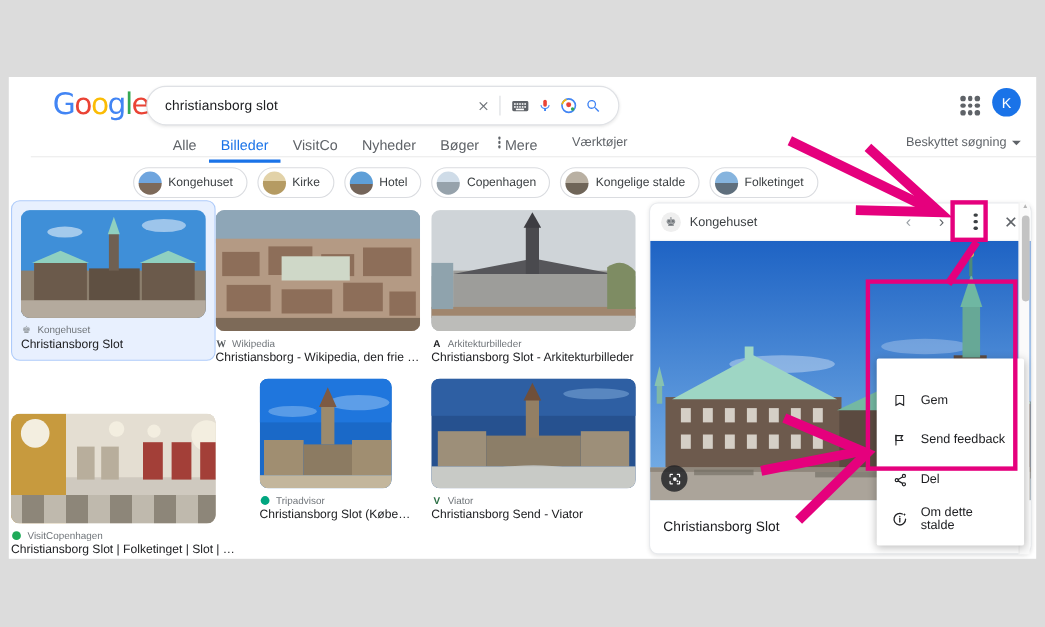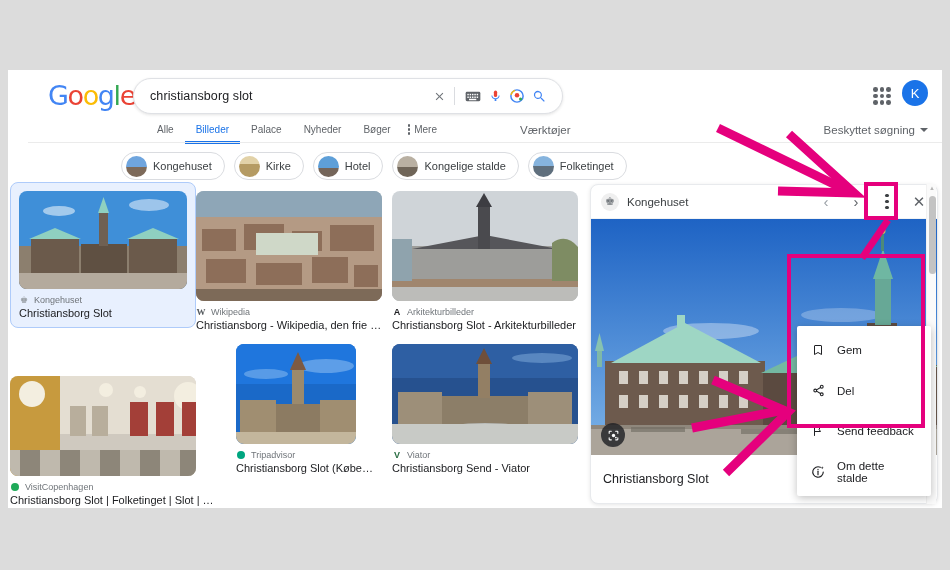--- a/index.html
+++ b/index.html
@@ -43,21 +43,21 @@
           grid-template-rows:repeat(3,1fr); gap:2px; padding:1px; }
   .apps i { background:#5f6368; border-radius:50%; display:block; }
   .avatar { position:absolute; right:14px; top:10px; width:26px; height:26px;
             border-radius:50%; background:#1a73e8; color:#fff;
             font-size:13px; display:flex; align-items:center;
             justify-content:center; font-weight:500; }
 
   
   .nav { position:absolute; left:118px; top:50px; display:flex;
          align-items:center; gap:0; }
-  .nav .tab { font-size:10px; color:#5f6368; padding:4px 11px 9px 11px;
+  .nav .tab { font-size:13px; color:#5f6368; padding:4px 11px 9px 11px;
               white-space:nowrap; cursor:pointer; }
   .nav .tab.on { color:#1a73e8; box-shadow:inset 0 -3px 0 #1a73e8; }
   .nav .more { display:flex; align-items:flex-start; gap:4px; padding-left:6px; }
   .dots3v { display:inline-flex; flex-direction:column; gap:1.5px; }
   .dots3v i { width:2.5px; height:2.5px; border-radius:50%; background:#5f6368; }
   .tools { position:absolute; left:492px; top:54px; font-size:11.5px;
            color:#5f6368; cursor:pointer; }
   .safe { position:absolute; right:14px; top:54px; font-size:11.5px;
           color:#5f6368; display:flex; align-items:center; gap:5px;
           cursor:pointer; }
@@ -134,21 +134,21 @@
           background:#fafafa; border-left:1px solid #f1f1f1; }
   .sbar .up { position:absolute; top:1px; left:2px; font-size:6px;
               color:#b5b5b5; }
   .sbar .thumbb { position:absolute; left:1.5px; top:12px; width:7px;
                   height:78px; background:#c3c3c3; border-radius:4px; }
 
   
   .menu { position:absolute; left:789px; top:256px; width:134px; height:170px;
           background:#fff; border-radius:2px;
           box-shadow:0 2px 8px rgba(0,0,0,.25); padding:6px 0;
-          display:flex; flex-direction:column; justify-content:space-between; }
+          display:flex; flex-direction:column; justify-content:flex-end; }
   .mi { display:flex; align-items:center; gap:12px; padding:0 14px;
         height:36px; font-size:11.5px; color:#202124; cursor:pointer; }
   .mi .mic { width:14px; height:14px; flex:0 0 auto; display:flex;
              align-items:center; justify-content:center; }
 
   
   .anno { position:absolute; left:0; top:0; width:950px; height:570px;
           pointer-events:none; }
   .hl-box { position:absolute; border:4px solid #e5007d; }
 </style>
@@ -217,21 +217,21 @@
         <i></i>
         <i></i>
         <i></i>
         <i></i>
     </div>
     <div class="avatar">K</div>
 
     <div class="nav">
       <div class="tab">Alle</div>
       <div class="tab on">Billeder</div>
-      <div class="tab">Palace</div>
+      <div class="tab">VisitCo</div>
       <div class="tab">Nyheder</div>
       <div class="tab">Bøger</div>
       <div class="tab more">
         <span class="dots3v">
             <i></i>
             <i></i>
             <i></i>
           </span>
         <span>Mere</span>
       </div>
@@ -249,20 +249,24 @@
       <span class="tb" style="background:linear-gradient(#6fa5de 0 50%,#7d6a5a 50% 100%)"></span>
       <span>Kongehuset</span>
     </div>
     <div class="chip">
       <span class="tb" style="background:linear-gradient(#e2d2a8 0 40%,#b59b63 40% 100%)"></span>
       <span>Kirke</span>
     </div>
     <div class="chip">
       <span class="tb" style="background:linear-gradient(#5e9fd8 0 55%,#74655a 55% 100%)"></span>
       <span>Hotel</span>
+    </div>
+    <div class="chip">
+      <span class="tb" style="background:linear-gradient(#cfdce8 0 45%,#96a2ab 45% 100%)"></span>
+      <span>Copenhagen</span>
     </div>
     <div class="chip">
       <span class="tb" style="background:linear-gradient(#b9b0a2 0 50%,#6f6558 50% 100%)"></span>
       <span>Kongelige stalde</span>
     </div>
     <div class="chip">
       <span class="tb" style="background:linear-gradient(#86b4de 0 48%,#5f6f7d 48% 100%)"></span>
       <span>Folketinget</span>
     </div>
   </div>
@@ -525,37 +529,37 @@
     <div class="mi">
       <span class="mic">
         <svg width="12" height="14" viewBox="0 0 24 24">
             <path d="M6 3h12a1 1 0 0 1 1 1v17l-7-4-7 4V4a1 1 0 0 1 1-1z" fill="none" stroke="#202124" stroke-width="2"></path>
           </svg>
       </span>
       <span>Gem</span>
     </div>
     <div class="mi">
       <span class="mic">
+        <svg width="12" height="14" viewBox="0 0 24 24" fill="none" stroke="#202124" stroke-width="2">
+          <path d="M5 3v18" stroke-linecap="round"></path>
+            <path d="M5 4h12l-3 4.5L17 13H5z"></path>
+        </svg>
+      </span>
+      <span>Send feedback</span>
+    </div>
+    <div class="mi">
+      <span class="mic">
         <svg width="13" height="13" viewBox="0 0 24 24" fill="none" stroke="#202124" stroke-width="2">
           <circle cx="18" cy="5" r="2.6"></circle>
             <circle cx="6" cy="12" r="2.6"></circle>
             <circle cx="18" cy="19" r="2.6"></circle>
           <path d="M8.4 10.8 15.6 6.6M8.4 13.2l7.2 4.2" stroke-linecap="round"></path>
         </svg>
       </span>
       <span>Del</span>
-    </div>
-    <div class="mi">
-      <span class="mic">
-        <svg width="12" height="14" viewBox="0 0 24 24" fill="none" stroke="#202124" stroke-width="2">
-          <path d="M5 3v18" stroke-linecap="round"></path>
-            <path d="M5 4h12l-3 4.5L17 13H5z"></path>
-        </svg>
-      </span>
-      <span>Send feedback</span>
     </div>
     <div class="mi">
       <span class="mic">
         <svg width="14" height="14" viewBox="0 0 24 24" fill="none" stroke="#202124" stroke-width="2">
           <path d="M21 12a9 9 0 1 1-5-8.05" stroke-linecap="round"></path>
           <path d="M12 10.5v6" stroke-linecap="round"></path>
             <circle cx="12" cy="7.6" r="1.1" fill="#202124" stroke="none"></circle>
           <path d="M19.2 2.2l.7 1.9 1.9.7-1.9.7-.7 1.9-.7-1.9-1.9-.7 1.9-.7z" fill="#202124" stroke="none"></path>
         </svg>
       </span>

